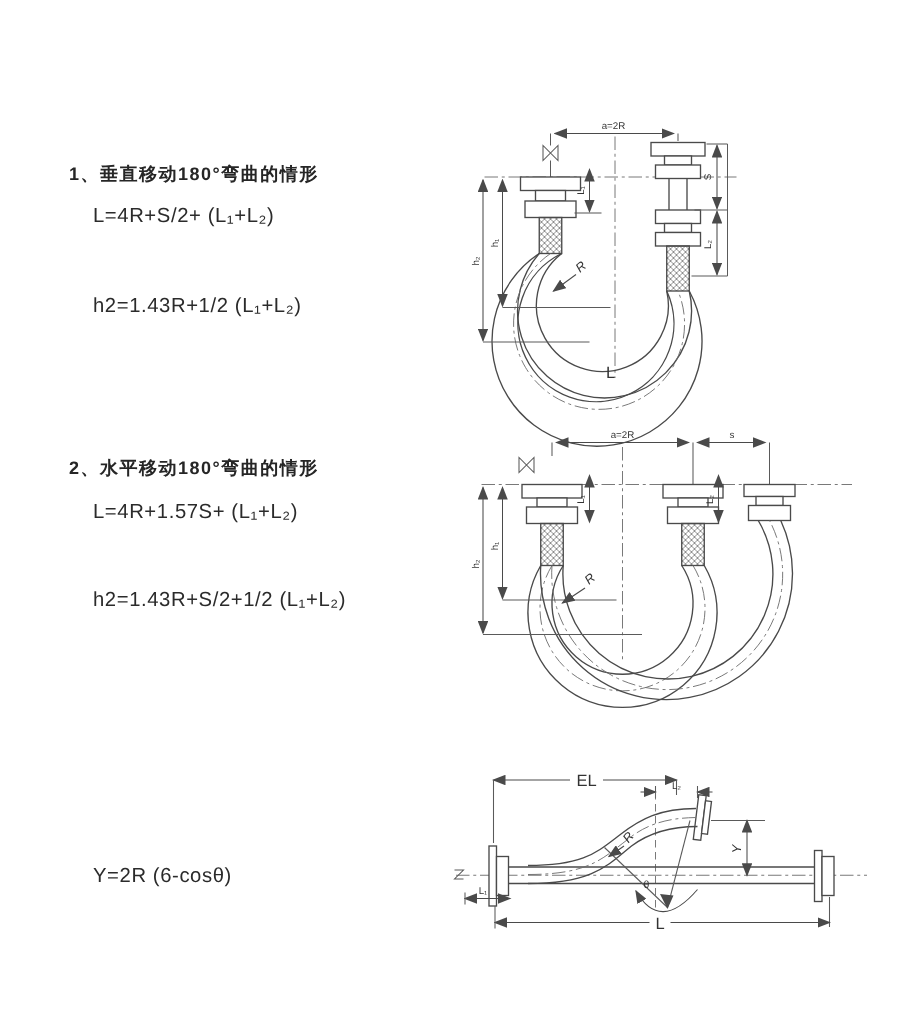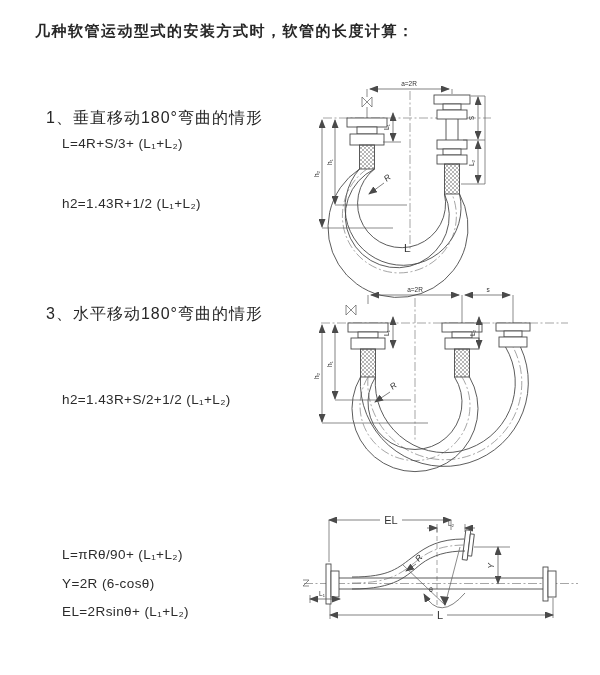--- a/index.html
+++ b/index.html
@@ -1,19 +1,19 @@
 <!DOCTYPE html>
 <html><head>
 <meta charset="utf-8">
 <style>
   html,body{margin:0;padding:0;background:#fff;}
   .page{position:relative;width:600px;height:675px;background:#ffffff;overflow:hidden;
         font-family:"Liberation Sans","DejaVu Sans",sans-serif;color:#262626;}
   .title{position:absolute;left:35px;top:22px;font-size:15px;font-weight:700;letter-spacing:1.5px;}
-  .sec-heading{position:absolute;font-size:16px;font-weight:400;letter-spacing:1px;}
+  .sec-heading{position:absolute;font-size:12px;font-weight:700;letter-spacing:1px;}
   .formula{position:absolute;font-size:13.5px;font-weight:400;letter-spacing:0.4px;color:#2b2b2b;}
   svg{position:absolute;overflow:visible;}
   svg .ln{stroke:#4a4a4a;stroke-width:0.9;fill:none;}
   svg .thin{stroke:#5a5a5a;stroke-width:0.7;fill:none;}
   svg .dim{stroke:#4a4a4a;stroke-width:0.7;fill:none;
            marker-start:url(#ah);marker-end:url(#ah);}
   svg .dime{stroke:#4a4a4a;stroke-width:0.7;fill:none;marker-end:url(#ah);}
   svg .dims{stroke:#4a4a4a;stroke-width:0.7;fill:none;marker-start:url(#ah);}
   svg .cl{stroke:#6a6a6a;stroke-width:0.6;fill:none;stroke-dasharray:9 2.5 2 2.5;}
   svg .dash{stroke:#6a6a6a;stroke-width:0.6;fill:none;stroke-dasharray:5 3;}
@@ -22,32 +22,30 @@
   svg text{fill:#333;font-family:"Liberation Sans","DejaVu Sans",sans-serif;font-size:7px;}
   svg text.big{font-size:11px;}
   svg text.med{font-size:8.5px;font-style:italic;}
   svg text.sm{font-size:6.5px;}
 </style>
 </head>
 <body>
 
 <div class="page">
 
-  <div class="title">几种软管运动型式的安装方式时，软管的长度计算：</div>
 
   <div class="sec-heading" style="left:46px;top:108px">1、垂直移动180°弯曲的情形</div>
-  <div class="formula" style="left:62px;top:136px">L=4R+S/3+ (L₁+L₂)</div>
+  <div class="formula" style="left:62px;top:136px">L=4R+S/2+ (L₁+L₂)</div>
   <div class="formula" style="left:62px;top:196px">h2=1.43R+1/2 (L₁+L₂)</div>
 
-  <div class="sec-heading" style="left:46px;top:304px">3、水平移动180°弯曲的情形</div>
+  <div class="sec-heading" style="left:46px;top:304px">2、水平移动180°弯曲的情形</div>
+  <div class="formula" style="left:62px;top:333px">L=4R+1.57S+ (L₁+L₂)</div>
   <div class="formula" style="left:62px;top:392px">h2=1.43R+S/2+1/2 (L₁+L₂)</div>
 
-  <div class="formula" style="left:62px;top:547px">L=πRθ/90+ (L₁+L₂)</div>
   <div class="formula" style="left:62px;top:576px">Y=2R (6-cosθ)</div>
-  <div class="formula" style="left:62px;top:604px">EL=2Rsinθ+ (L₁+L₂)</div>
 
   <svg style="left:313px;top:76px" width="275" height="185" viewBox="0 0 275 185">
     <defs>
       <marker id="ah" markerWidth="9" markerHeight="7" refX="8" refY="3.5" orient="auto-start-reverse" markerUnits="userSpaceOnUse">
         <path d="M0,0 L9,3.5 L0,7 Z" fill="#4a4a4a"></path>
       </marker>
       <pattern id="hz" width="4" height="4" patternUnits="userSpaceOnUse">
         <path d="M0,4 L4,0 M0,0 L4,4" stroke="#6a6a6a" stroke-width="0.5"></path>
       </pattern>
     </defs>

